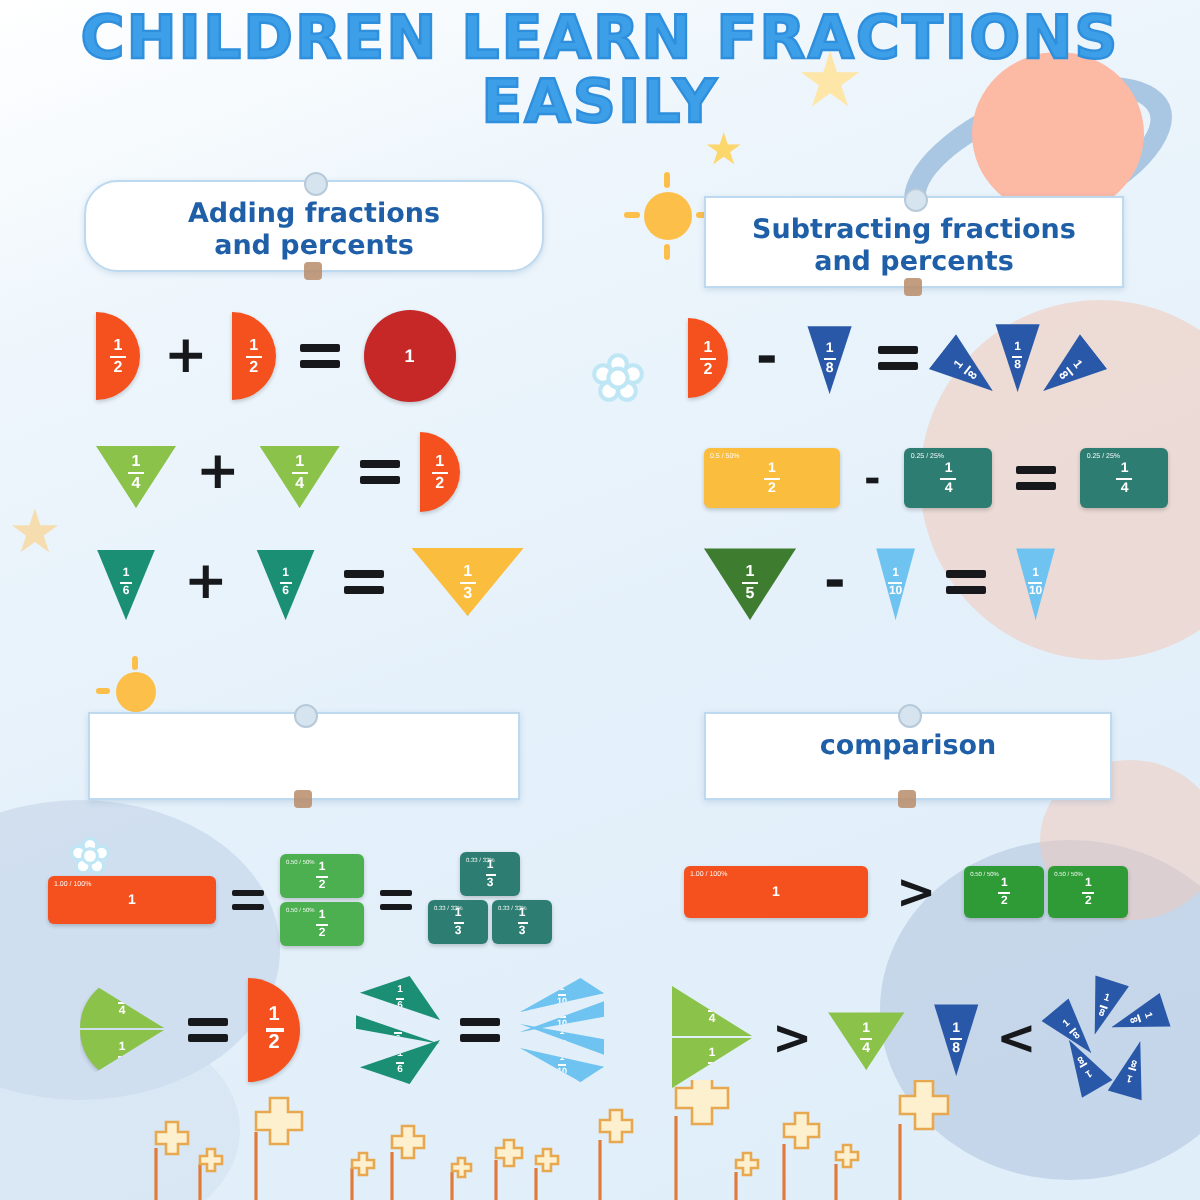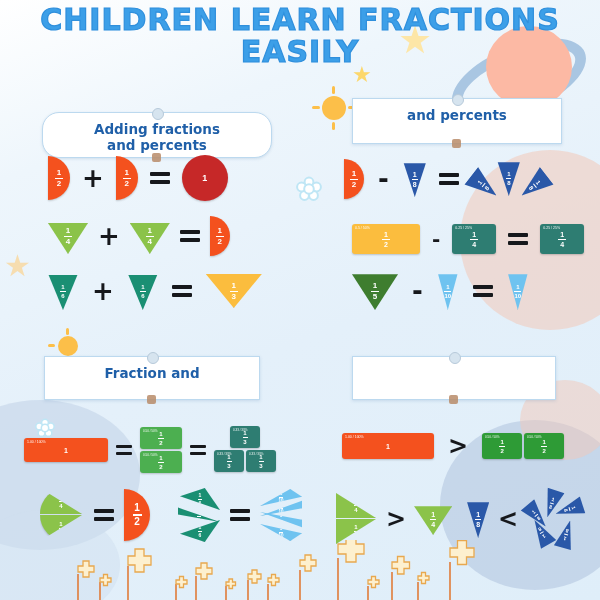--- a/index.html
+++ b/index.html
@@ -138,21 +138,21 @@
       <path d="M418 36 l3.5 0 l0-3.5 l4 0 l0 3.5 l3.5 0 l0 4 l-3.5 0 l0 3.5 l-4 0 l0-3.5 l-3.5 0 z"></path>
       <path d="M450 8 l7.5 0 l0-7.5 l9 0 l0 7.5 l7.5 0 l0 9 l-7.5 0 l0 7.5 l-9 0 l0-7.5 l-7.5 0 z"></path>
     </g>
   </svg>
 </div>
 
 <div class="title">
   <span>CHILDREN LEARN FRACTIONS EASILY</span>
 </div>
 
-<div class="panel" style="left:42px;top:112px;width:228px;height:44px;border-radius:17px;">
+<div class="panel" style="left:42px;top:90px;width:228px;height:44px;border-radius:17px;">
   <div class="pin"></div>
   <div class="clip"></div>
   <div class="ptext">
     <div>Adding fractions</div>
     <div>and percents</div>
   </div>
 </div>
 
 <div class="row" style="left:48px;top:155px;">
   <span class="shape half-r" style="width:22px;height:44px;background:#f4511e;">
@@ -255,20 +255,21 @@
           <b>3</b>
         </span>
       </span>
   </span>
 </div>
 
 <div class="panel" style="left:352px;top:98px;width:208px;height:44px;">
   <div class="pin"></div>
   <div class="clip"></div>
   <div class="ptext">
+    <div>Subtracting fractions</div>
     <div>and percents</div>
   </div>
 </div>
 
 <div class="row" style="left:344px;top:158px;">
   <span class="shape half-r" style="width:20px;height:40px;background:#f4511e;">
     <span class="lbl">
         <span class="frac">
           <b>1</b>
           <i class="bar"></i>
@@ -398,21 +399,20 @@
           <b>10</b>
         </span>
       </span>
   </span>
 </div>
 
 <div class="panel" style="left:44px;top:356px;width:214px;height:42px;">
   <div class="pin"></div>
   <div class="clip"></div>
   <div class="ptext">
-    <div>Fraction and</div>
   </div>
 </div>
 
 <div class="row" style="left:24px;top:426px;">
   <span class="bar-tile" style="width:84px;height:24px;background:#f4511e;">
     <span class="corner tl" style="font-size:3.5px;">1.00 / 100%</span>
     <span class="lbl" style="font-size:7px;">
         <span class="frac">
           <b>1</b>
         </span>
@@ -596,20 +596,21 @@
           </span>
         </span>
     </span>
   </span>
 </div>
 
 <div class="panel" style="left:352px;top:356px;width:202px;height:42px;">
   <div class="pin"></div>
   <div class="clip"></div>
   <div class="ptext">
+    <div>comparison</div>
   </div>
 </div>
 
 <div class="row" style="left:342px;top:432px;">
   <span class="bar-tile" style="width:92px;height:26px;background:#f4511e;">
     <span class="corner tl" style="font-size:3.5px;">1.00 / 100%</span>
     <span class="lbl" style="font-size:7px;">
         <span class="frac">
           <b>1</b>
         </span>

